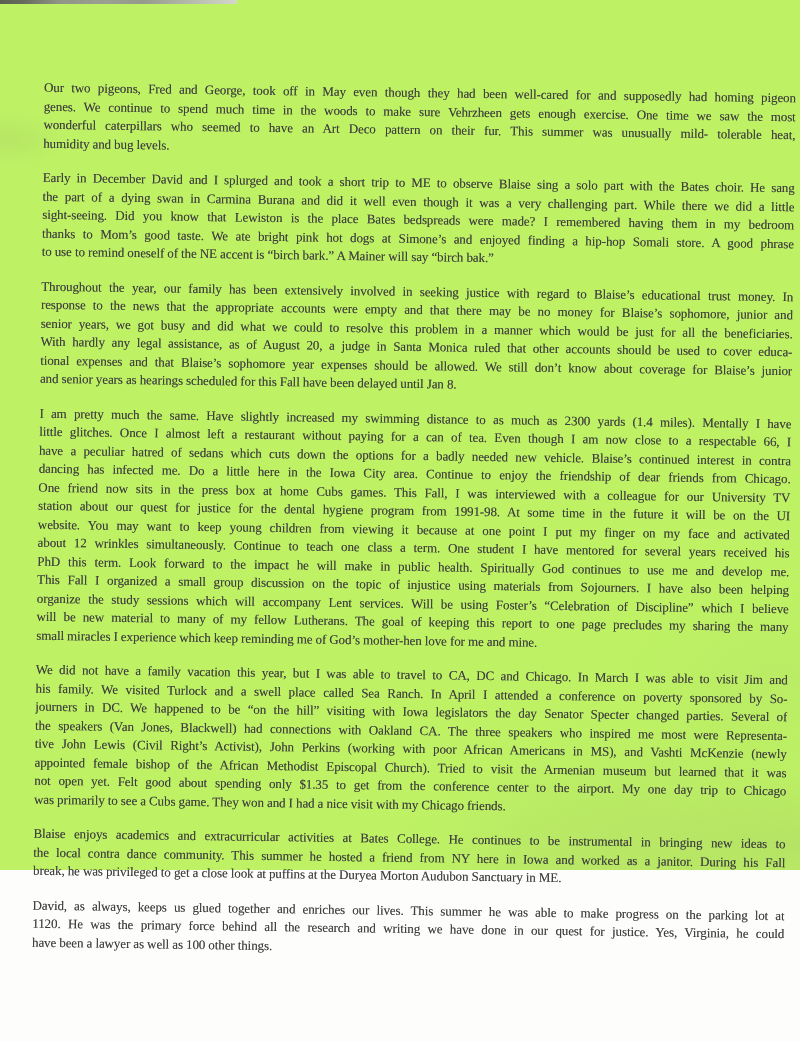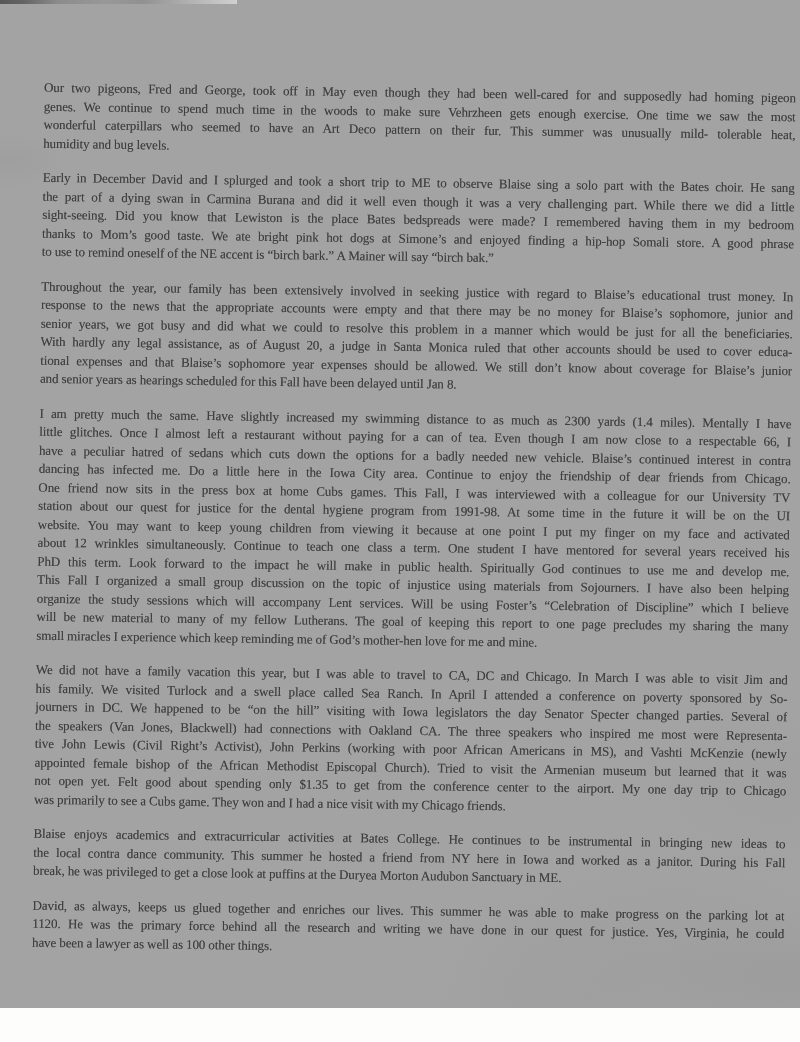--- a/index.html
+++ b/index.html
@@ -4,22 +4,22 @@
 <style>
   html, body {
     margin: 0; padding: 0;
     width: 800px; height: 1042px;
     overflow: hidden;
     background: #fdfdfc;
     font-family: "Liberation Serif", serif;
   }
   .paper {
     position: relative;
-    width: 800px; height: 1008px;
-    background: #a3a3a3;
+    width: 800px; height: 870px;
+    background: #bef264;
   }
   
   .noise {
     position: absolute; inset: 0;
     pointer-events: none;
     background-image:
       radial-gradient(ellipse 320px 170px at 84% 95%, rgba(110,110,110,0.07), transparent 70%),
       radial-gradient(ellipse 220px 130px at 97% 78%, rgba(110,110,110,0.05), transparent 70%),
       radial-gradient(ellipse 260px 150px at 70% 100%, rgba(120,120,120,0.06), transparent 70%),
       radial-gradient(ellipse 180px 90px at 99% 97%, rgba(100,100,100,0.08), transparent 75%),

